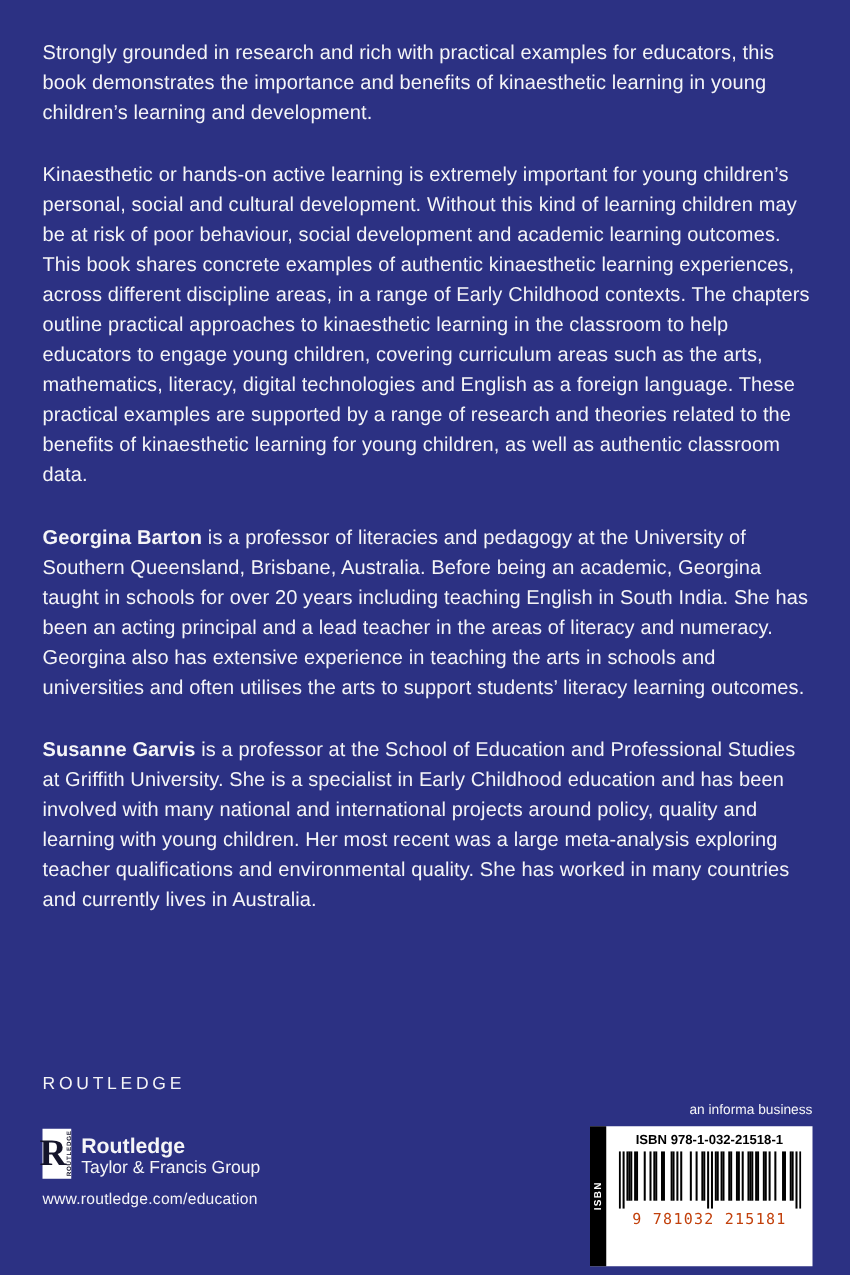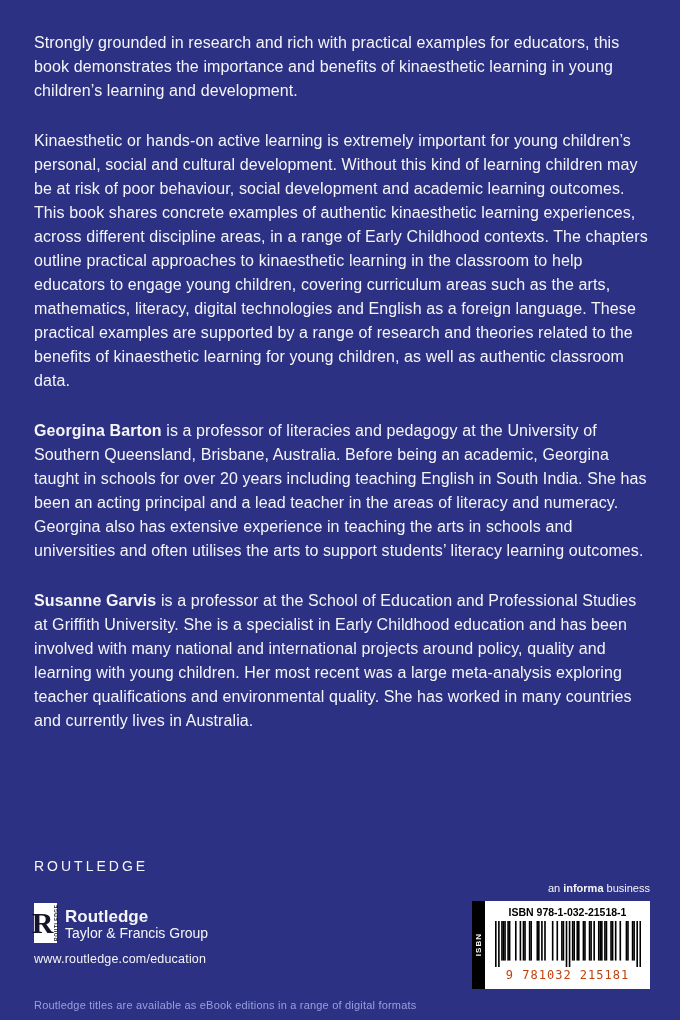--- a/index.html
+++ b/index.html
@@ -47,24 +47,24 @@
   .pub-url{margin-top:9px;font-size:12.5px;letter-spacing:0.2px;}
   .footer-note{
     position:absolute;left:34px;top:999px;
     font-size:11px;color:#96a0dd;letter-spacing:0.2px;
   }
   
   .informa{
     position:absolute;right:30px;top:882px;
     font-size:11px;text-align:right;
   }
-  .informa .brand{font-weight:bold;}
+  .informa .brand{font-weight:normal;}
   .barcode-box{
     position:absolute;right:30px;top:901px;
-    width:178px;height:88px;background:#ffffff;
+    width:178px;height:112px;background:#ffffff;
     box-sizing:border-box;
     display:flex;flex-direction:column;align-items:center;
     padding:4px 6px 3px 19px;
   }
   .barcode-side{
     position:absolute;left:0;top:0;bottom:0;width:13px;
     background:#000;
     display:flex;align-items:center;justify-content:center;
   }
   .barcode-side span{
@@ -166,15 +166,14 @@
           <rect x="86" y="0" width="1.05" height="43"></rect>
           <rect x="89" y="0" width="1.05" height="43"></rect>
           <rect x="90" y="0" width="1.05" height="43"></rect>
           <rect x="92" y="0" width="1.05" height="50"></rect>
           <rect x="94" y="0" width="1.05" height="50"></rect>
         </svg>
     </div>
     <div class="barcode-number">9 781032 215181</div>
   </div>
 
-  <div class="footer-note">Routledge titles are available as eBook editions in a range of digital formats</div>
 
 </div>
 
 </body></html>

